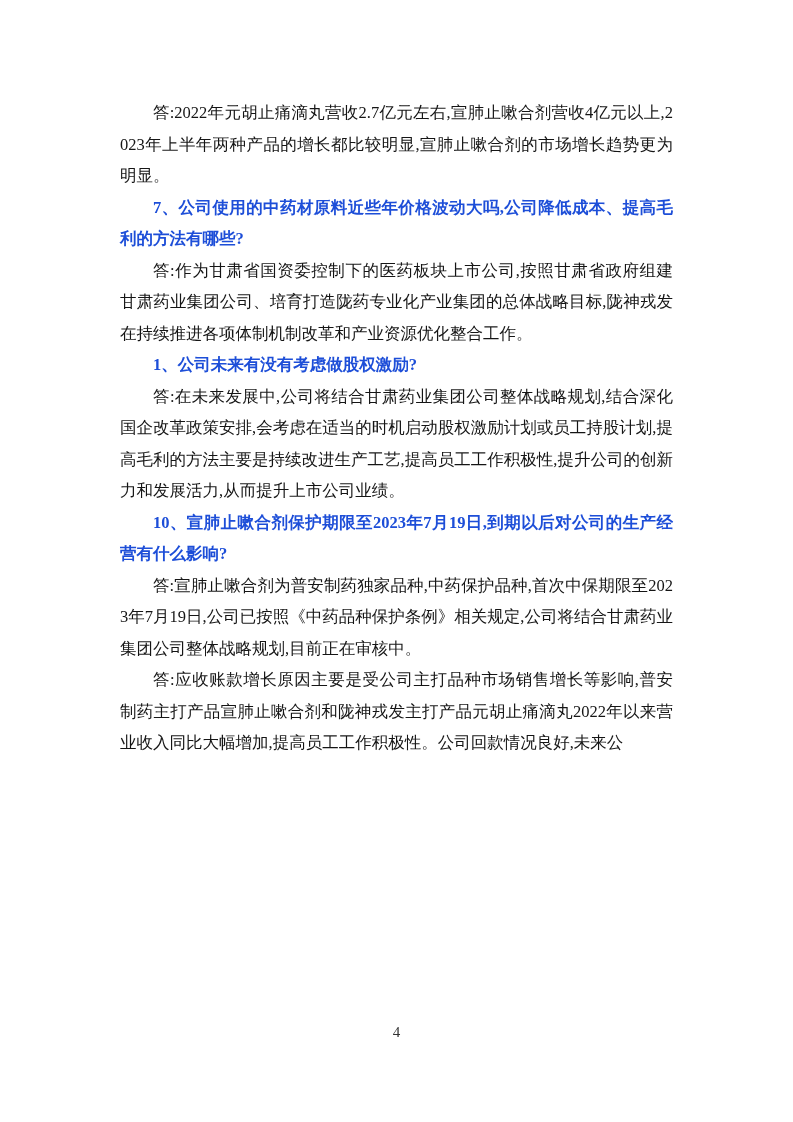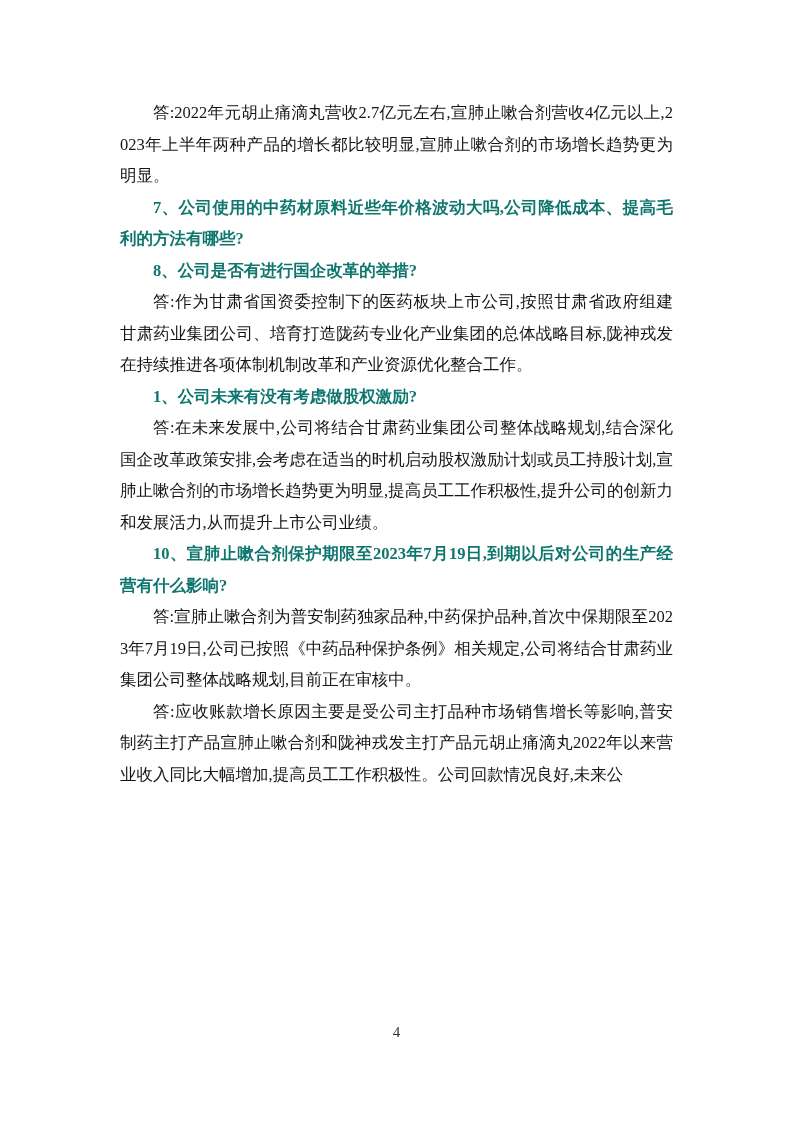--- a/index.html
+++ b/index.html
@@ -27,21 +27,21 @@
     font-size: 16.5px;
     line-height: 31.5px;
     color: #151515;
     text-align: justify;
     text-justify: inter-ideograph;
     text-indent: 2em;
     word-break: break-all;
   }
   .para.question {
     font-weight: bold;
-    color: #0f766e;
+    color: #1d4ed8;
   }
   .page-footer {
     position: absolute;
     top: 1022px;
     left: 0;
     width: 793px;
     text-align: center;
   }
   .page-number {
     font-size: 15px;
@@ -53,25 +53,24 @@
 </head>
 <body>
 
 <div class="page">
   <div class="doc-content">
 
     <p class="para answer">答:2022年元胡止痛滴丸营收2.7亿元左右,宣肺止嗽合剂营收4亿元以上,2023年上半年两种产品的增长都比较明显,宣肺止嗽合剂的市场增长趋势更为明显。</p>
 
     <p class="para question">7、公司使用的中药材原料近些年价格波动大吗,公司降低成本、提高毛利的方法有哪些?</p>
 
-    <p class="para question">8、公司是否有进行国企改革的举措?</p>
     <p class="para answer">答:作为甘肃省国资委控制下的医药板块上市公司,按照甘肃省政府组建甘肃药业集团公司、培育打造陇药专业化产业集团的总体战略目标,陇神戎发在持续推进各项体制机制改革和产业资源优化整合工作。</p>
 
     <p class="para question">1、公司未来有没有考虑做股权激励?</p>
-    <p class="para answer">答:在未来发展中,公司将结合甘肃药业集团公司整体战略规划,结合深化国企改革政策安排,会考虑在适当的时机启动股权激励计划或员工持股计划,宣肺止嗽合剂的市场增长趋势更为明显,提高员工工作积极性,提升公司的创新力和发展活力,从而提升上市公司业绩。</p>
+    <p class="para answer">答:在未来发展中,公司将结合甘肃药业集团公司整体战略规划,结合深化国企改革政策安排,会考虑在适当的时机启动股权激励计划或员工持股计划,提高毛利的方法主要是持续改进生产工艺,提高员工工作积极性,提升公司的创新力和发展活力,从而提升上市公司业绩。</p>
 
     <p class="para question">10、宣肺止嗽合剂保护期限至2023年7月19日,到期以后对公司的生产经营有什么影响?</p>
     <p class="para answer">答:宣肺止嗽合剂为普安制药独家品种,中药保护品种,首次中保期限至2023年7月19日,公司已按照《中药品种保护条例》相关规定,公司将结合甘肃药业集团公司整体战略规划,目前正在审核中。</p>
 
     <p class="para answer">答:应收账款增长原因主要是受公司主打品种市场销售增长等影响,普安制药主打产品宣肺止嗽合剂和陇神戎发主打产品元胡止痛滴丸2022年以来营业收入同比大幅增加,提高员工工作积极性。公司回款情况良好,未来公</p>
 
   </div>
 
   <div class="page-footer">
     <span class="page-number">4</span>

